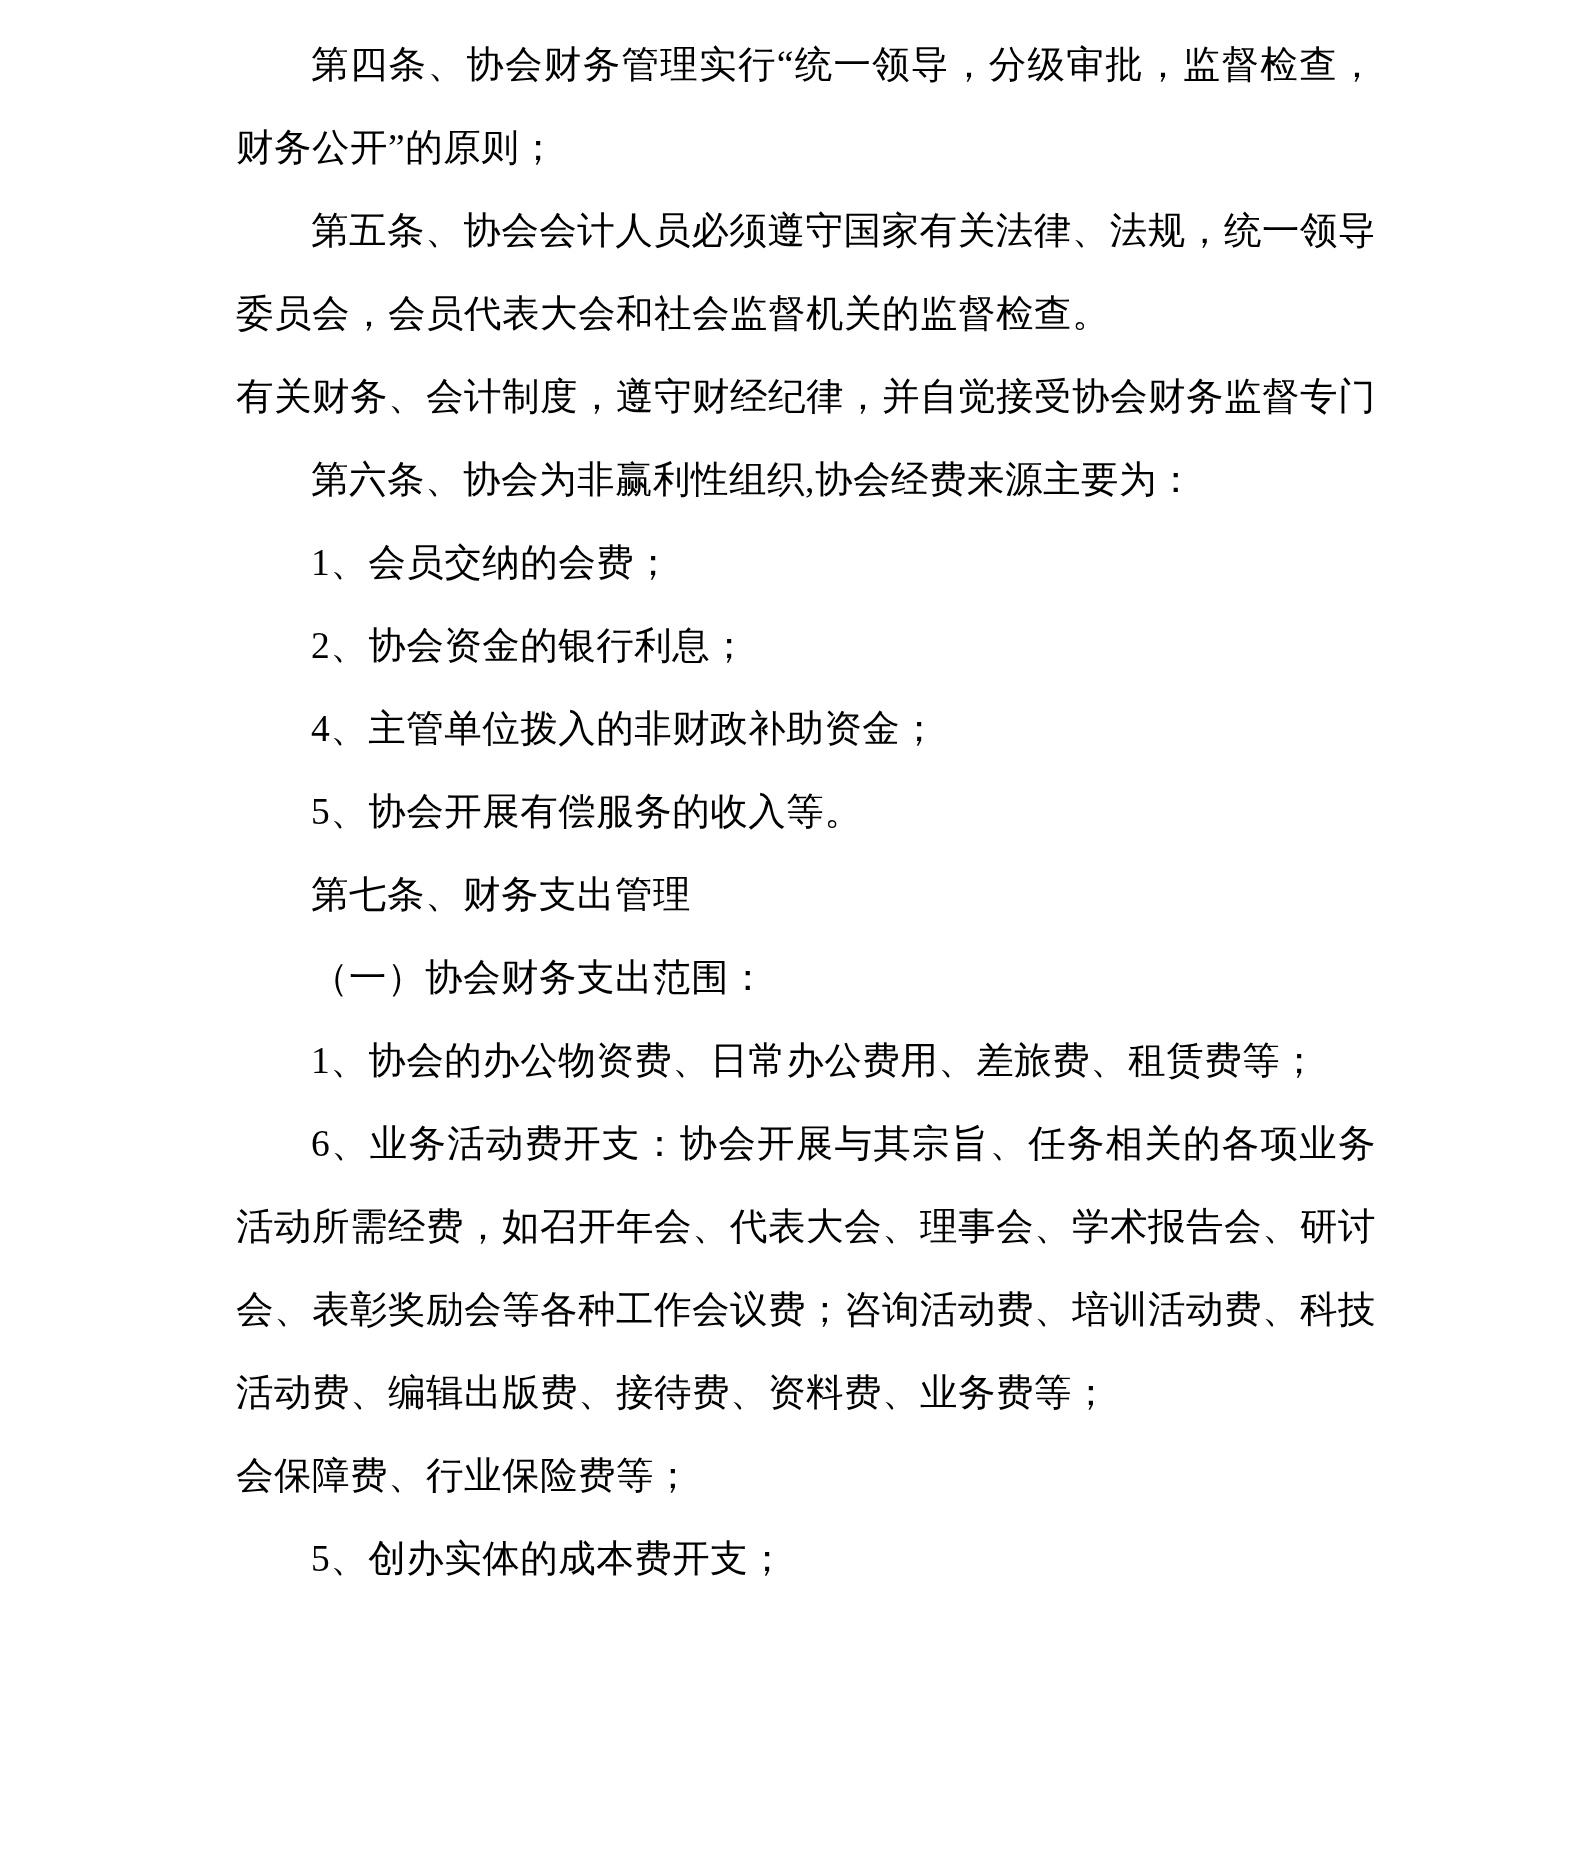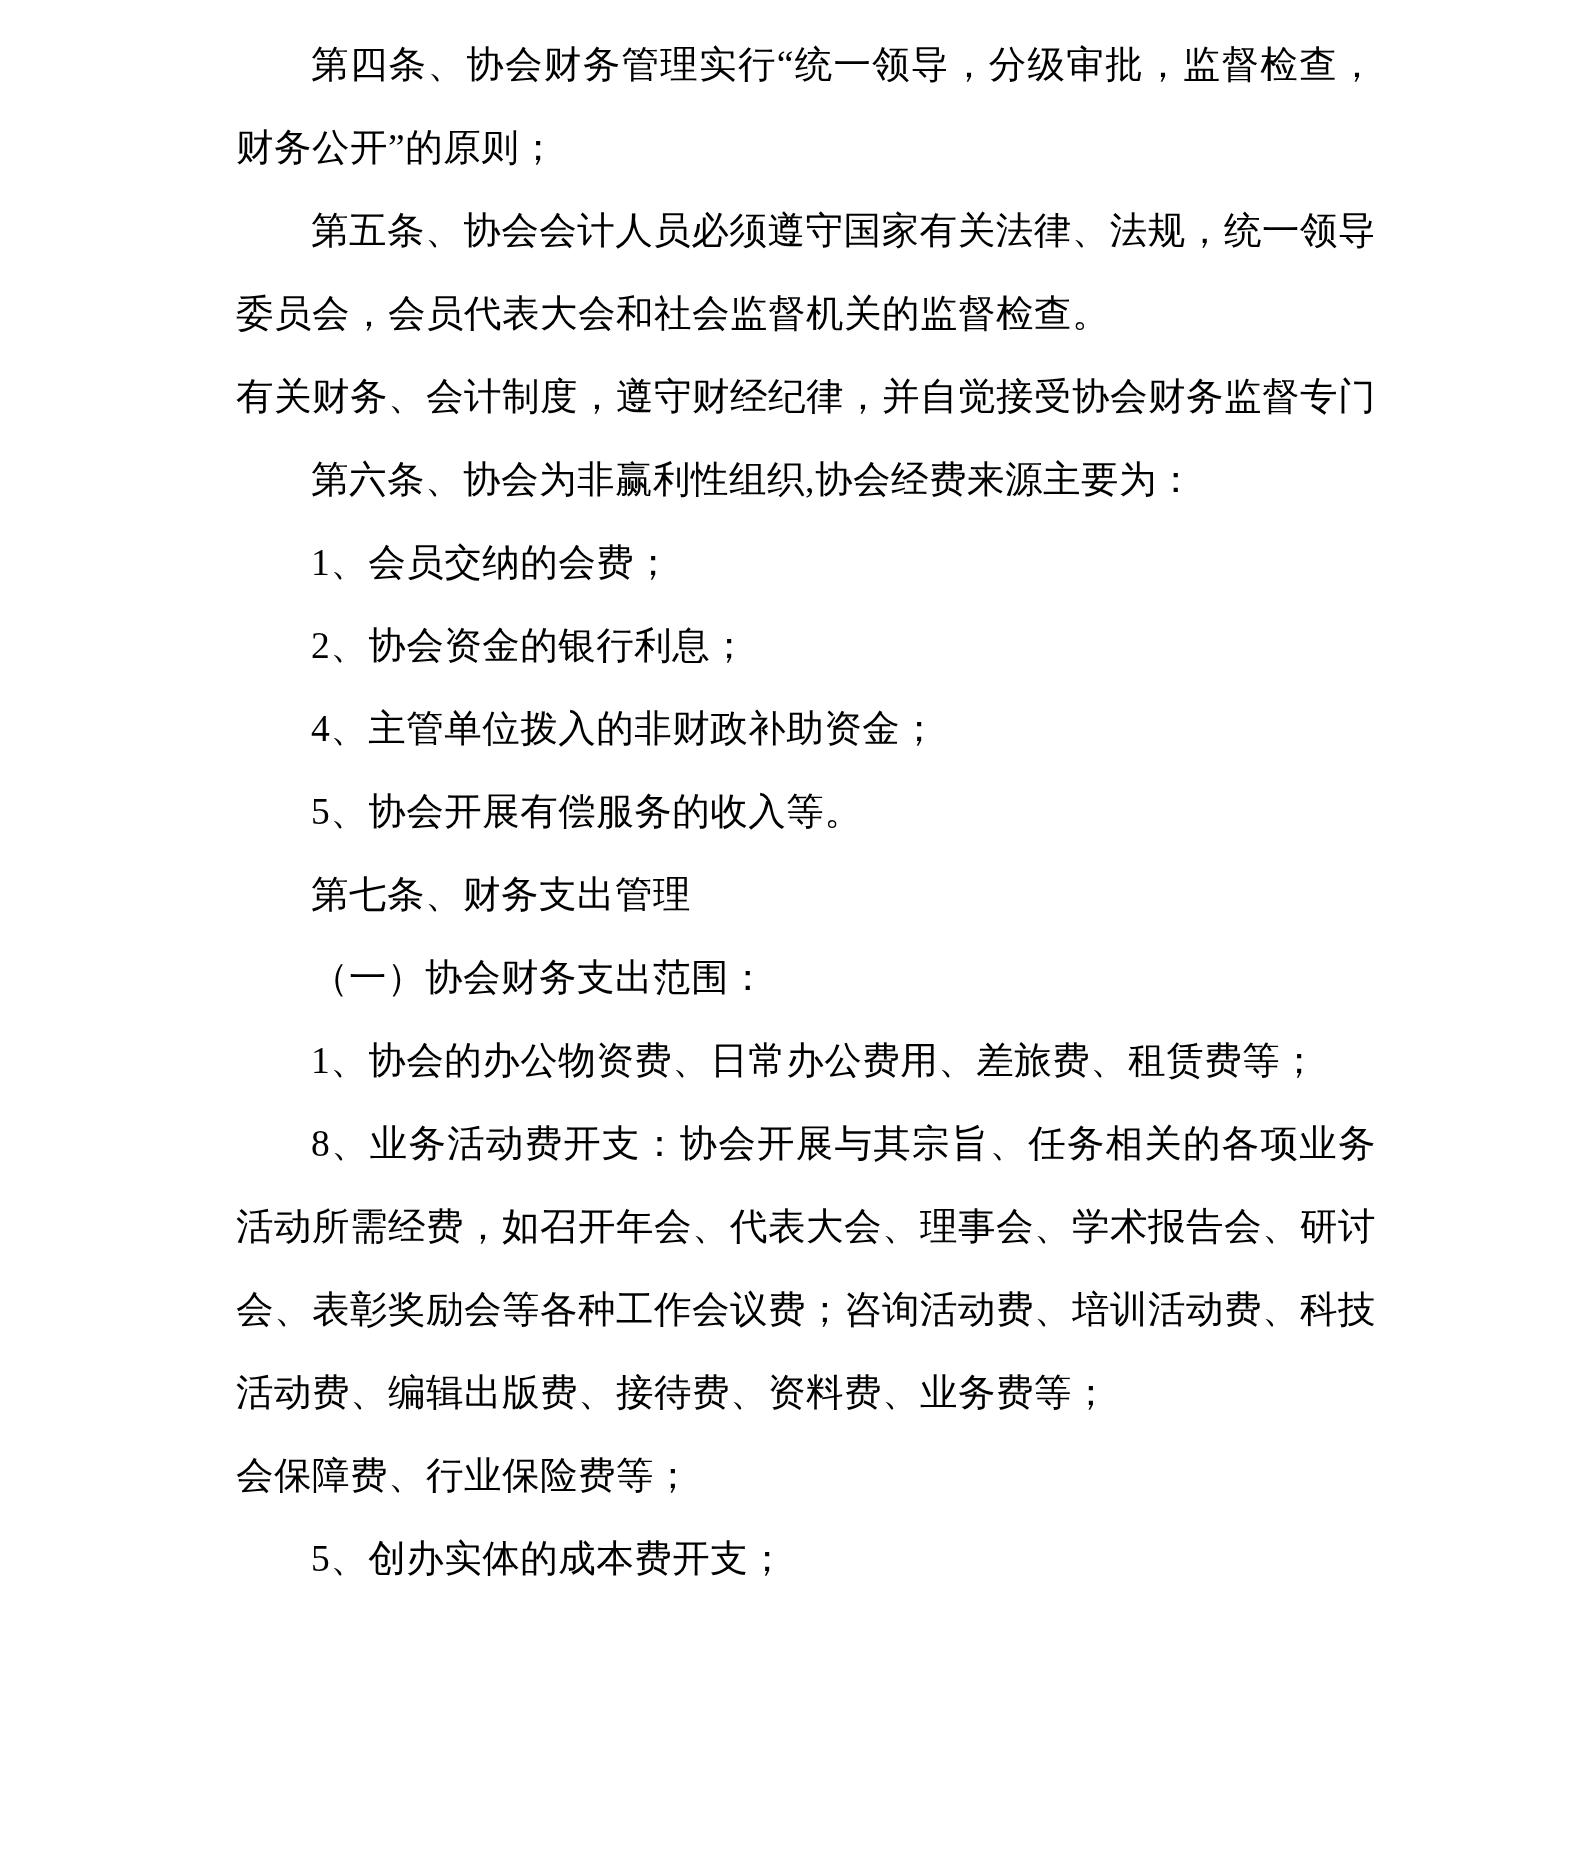--- a/index.html
+++ b/index.html
@@ -86,21 +86,21 @@
 
   <div class="para">
     <div class="line first">（一）协会财务支出范围：</div>
   </div>
 
   <div class="para">
     <div class="line first">1、协会的办公物资费、日常办公费用、差旅费、租赁费等；</div>
   </div>
 
   <div class="para">
-    <div class="line first justify">8、业务活动费开支：协会开展与其宗旨、任务相关的各项业务</div>
+    <div class="line first justify">6、业务活动费开支：协会开展与其宗旨、任务相关的各项业务</div>
     <div class="line justify">活动所需经费，如召开年会、代表大会、理事会、学术报告会、研讨</div>
     <div class="line justify">会、表彰奖励会等各种工作会议费；咨询活动费、培训活动费、科技</div>
     <div class="line">活动费、编辑出版费、接待费、资料费、业务费等；</div>
   </div>
 
   <div class="para">
     <div class="line">会保障费、行业保险费等；</div>
   </div>
 
   <div class="para">

